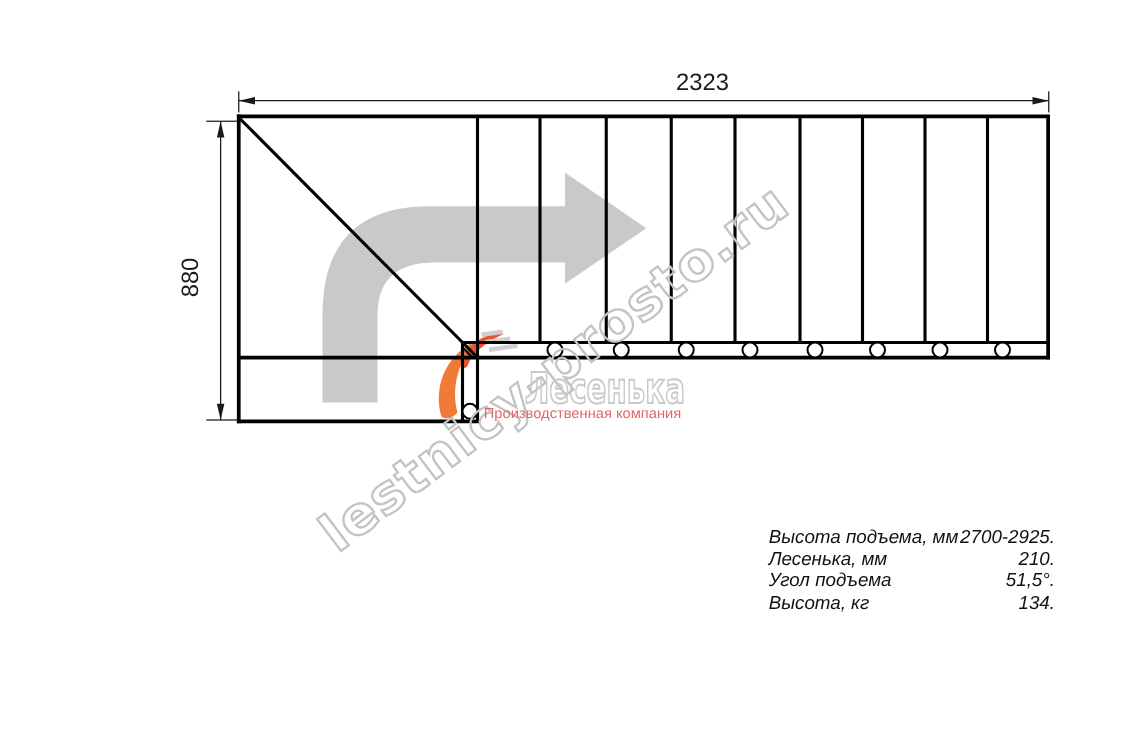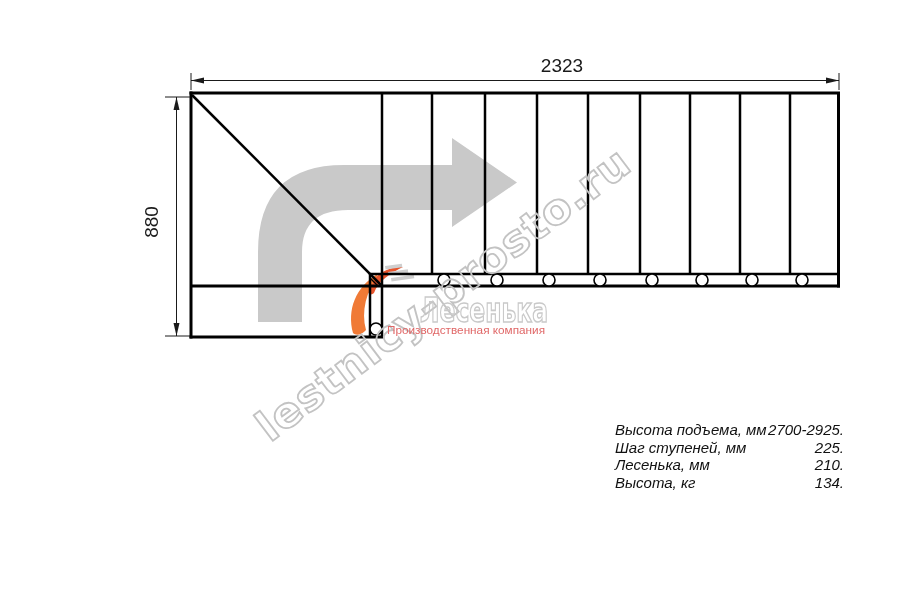--- a/index.html
+++ b/index.html
@@ -137,26 +137,26 @@
 
     <text class="wm-tagline" x="387" y="334" textLength="158" lengthAdjust="spacingAndGlyphs">Производственная компания</text>
   </svg>
 
   <div id="spec-table">
     <div class="spec-row">
       <span class="spec-label">Высота подъема, мм</span>
       <span class="spec-value">2700-2925.</span>
     </div>
     <div class="spec-row">
-      <span class="spec-label">Шаг ступеней, мм</span>
-      <span class="spec-value">225.</span>
+      <span class="spec-label">Лесенька, мм</span>
+      <span class="spec-value">210.</span>
     </div>
     <div class="spec-row">
-      <span class="spec-label">Лесенька, мм</span>
-      <span class="spec-value">210.</span>
+      <span class="spec-label">Угол подъема</span>
+      <span class="spec-value">51,5°.</span>
     </div>
     <div class="spec-row">
       <span class="spec-label">Высота, кг</span>
       <span class="spec-value">134.</span>
     </div>
   </div>
 
 </div>
 
 </body></html>

